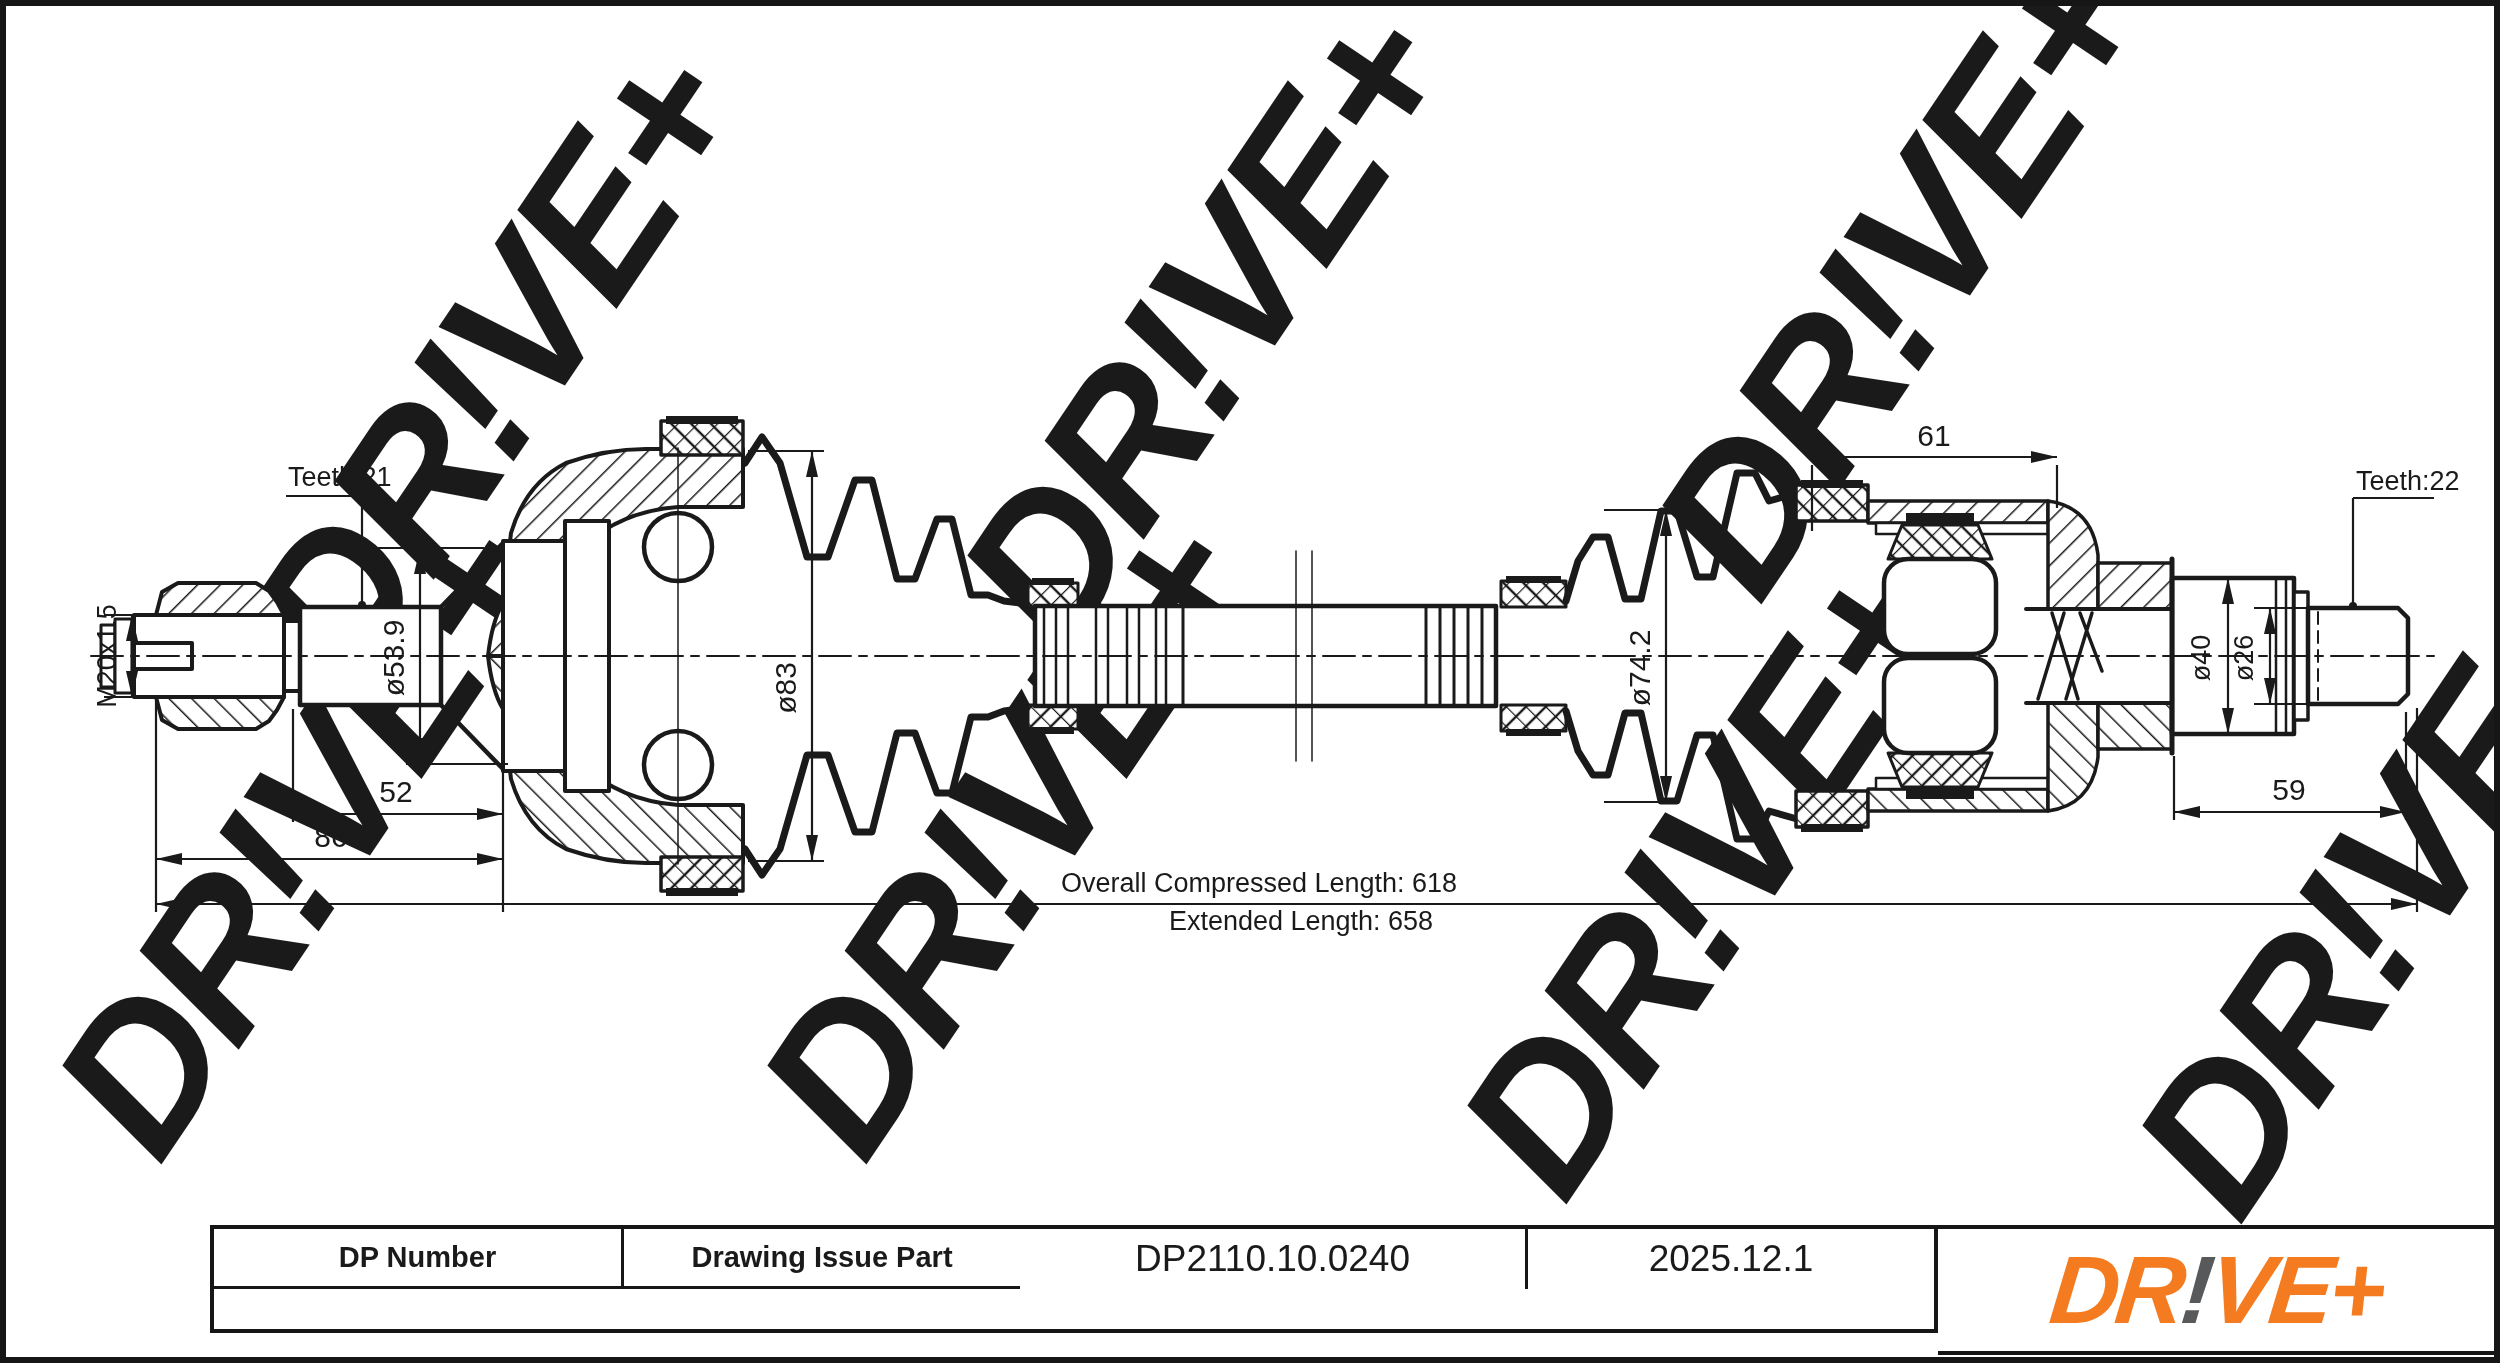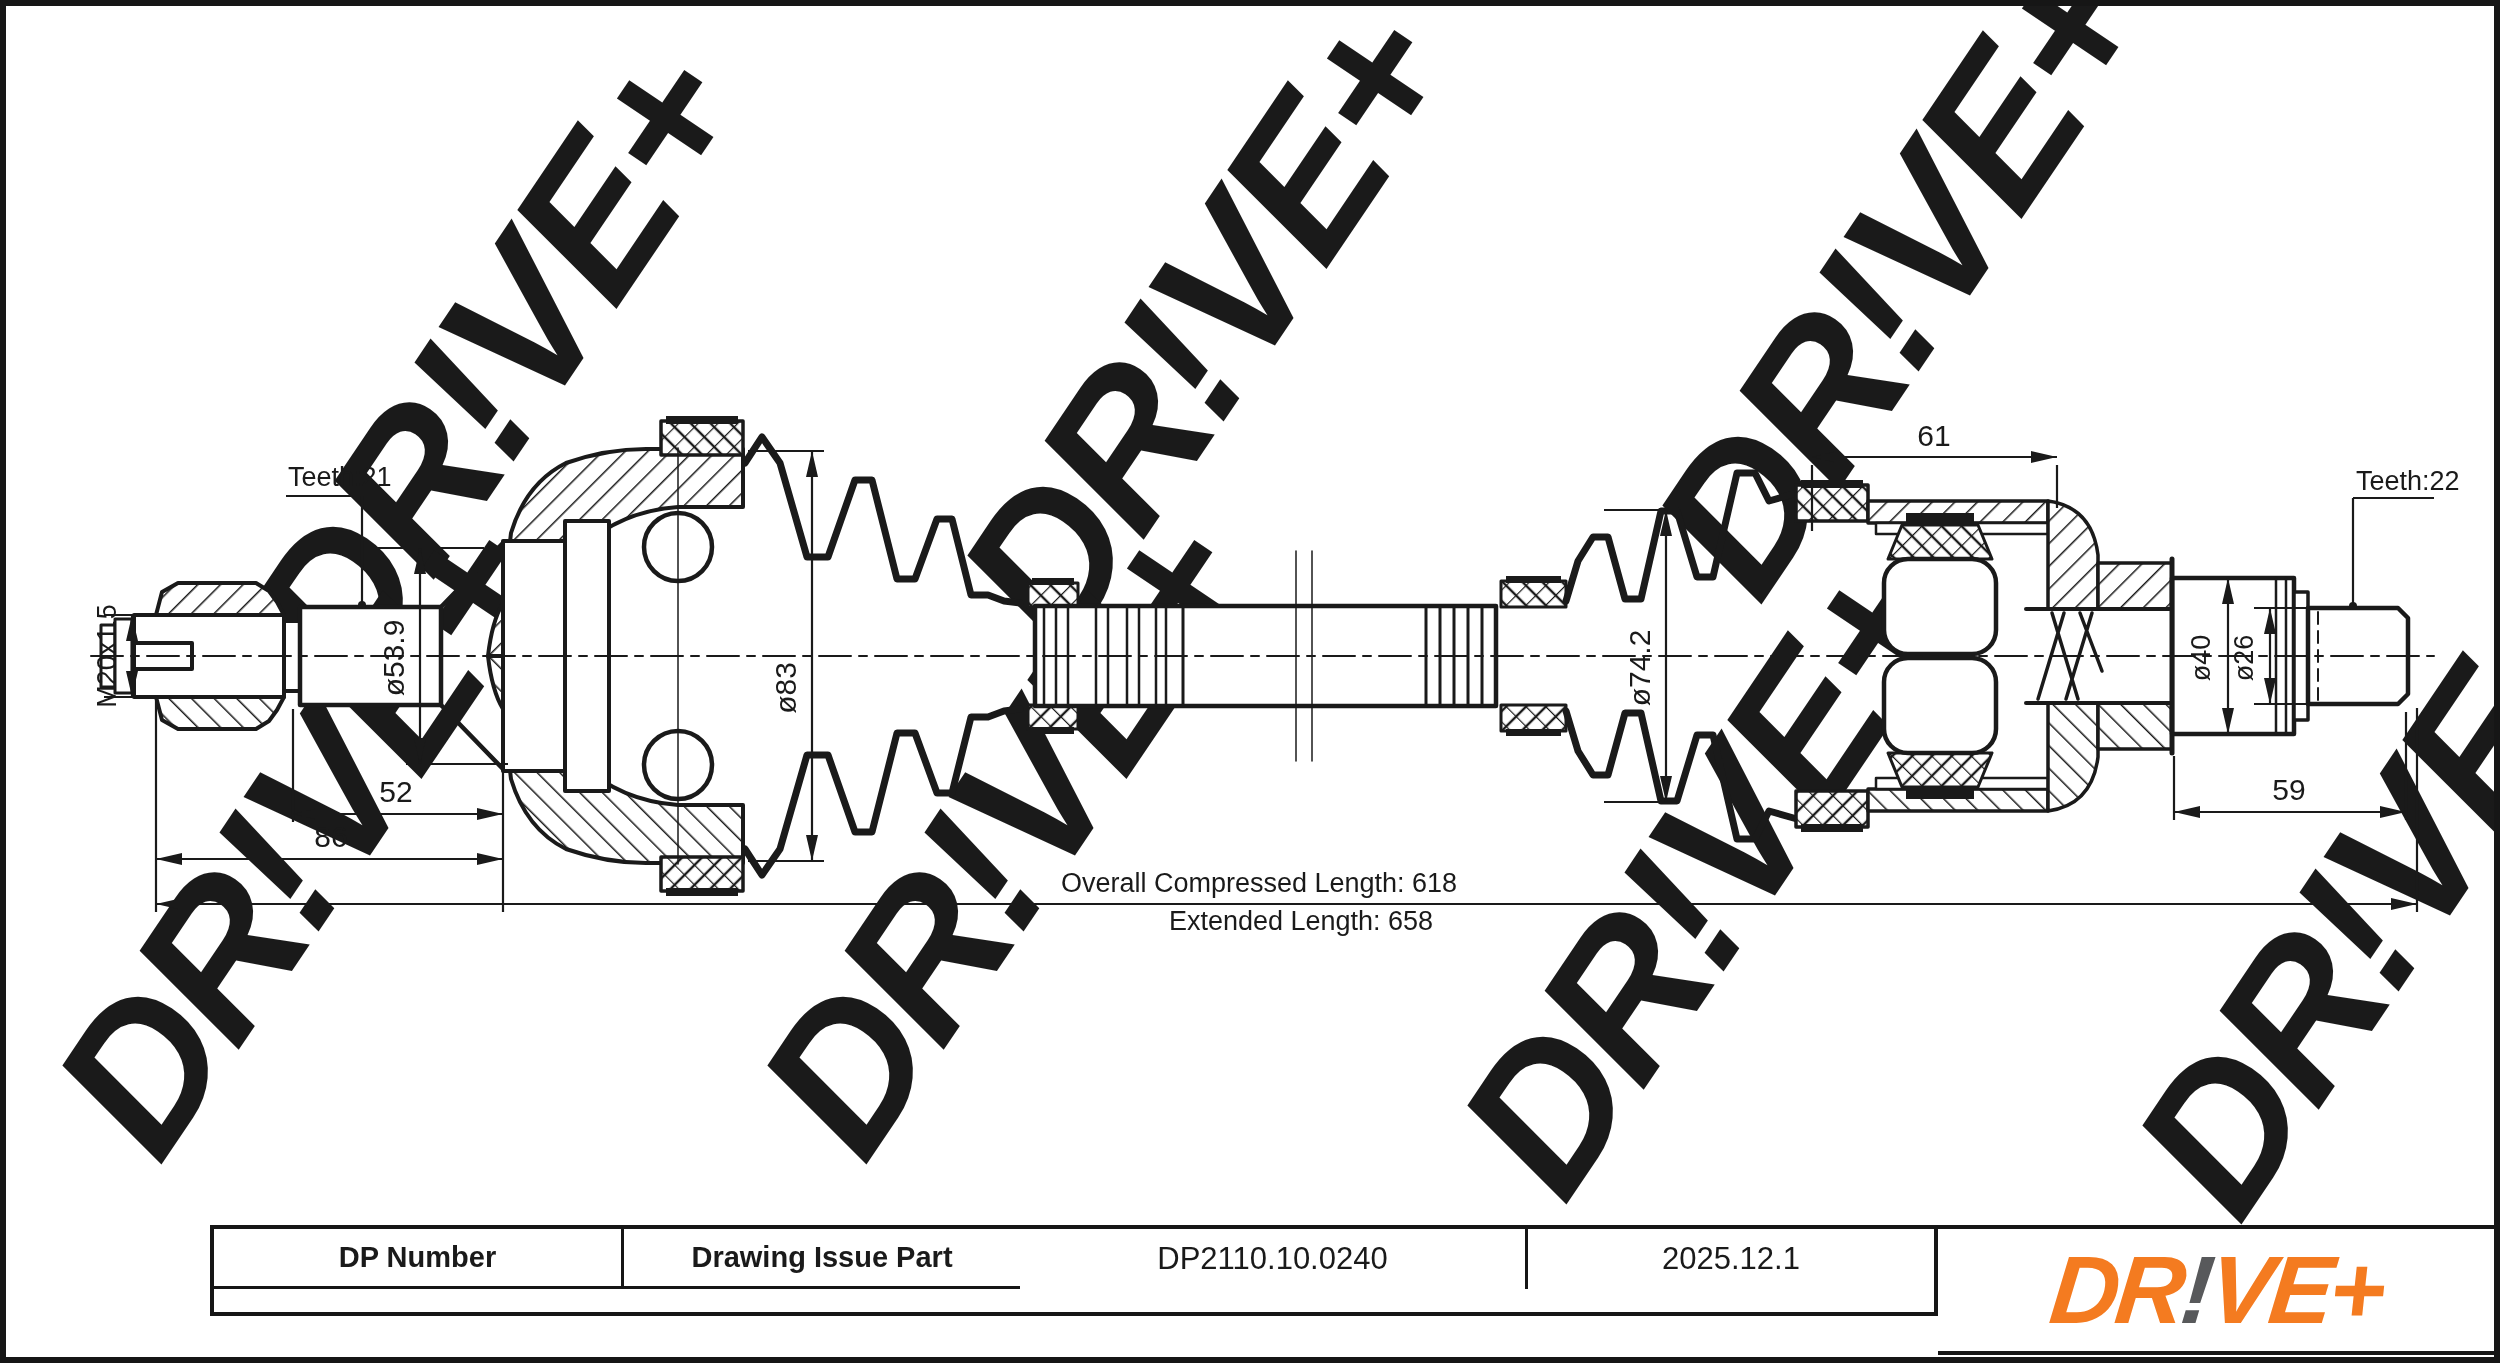--- a/index.html
+++ b/index.html
@@ -8,31 +8,31 @@
     border:6px solid #161616;box-sizing:border-box;overflow:hidden;
     font-family:"Liberation Sans",sans-serif;color:#1a1a1a;
   }
   svg.drawing{position:absolute;left:0;top:0;width:2488px;height:1351px;}
   svg text{font-family:"Liberation Sans",sans-serif;fill:#1a1a1a;}
   .dimtxt{font-size:30px;}
   .dimtxt-s{font-size:27px;}
   .wm{font-size:200px;font-weight:bold;font-style:italic;letter-spacing:-6px;}
   
   .tb{
-    position:absolute;left:204px;top:1219px;width:1728px;height:91px;
+    position:absolute;left:204px;top:1219px;width:1728px;height:108px;
     border:4px solid #161616;box-sizing:border-box;background:#fff;
     display:grid;grid-template-columns:410px 396px 508px 406px;grid-template-rows:60px 59px;
   }
   .tb .cell{
     display:flex;align-items:center;justify-content:center;
     border-right:3px solid #161616;white-space:nowrap;
   }
   .tb .cell.last{border-right:none;}
   .tb .hdr{font-weight:bold;font-size:29px;border-bottom:3px solid #161616;}
-  .tb .val{font-size:31px;}
+  .tb .val{font-size:37px;}
   .logocell{
     position:absolute;left:1932px;top:1219px;width:556px;height:130px;
     border-top:4px solid #161616;border-bottom:4px solid #161616;box-sizing:border-box;
     display:flex;align-items:center;justify-content:center;background:#fff;
   }
   .logo{
     font-weight:bold;font-style:italic;font-size:96px;letter-spacing:-4px;
     transform:skewX(-6deg);line-height:1;white-space:nowrap;
   }
 </style>

